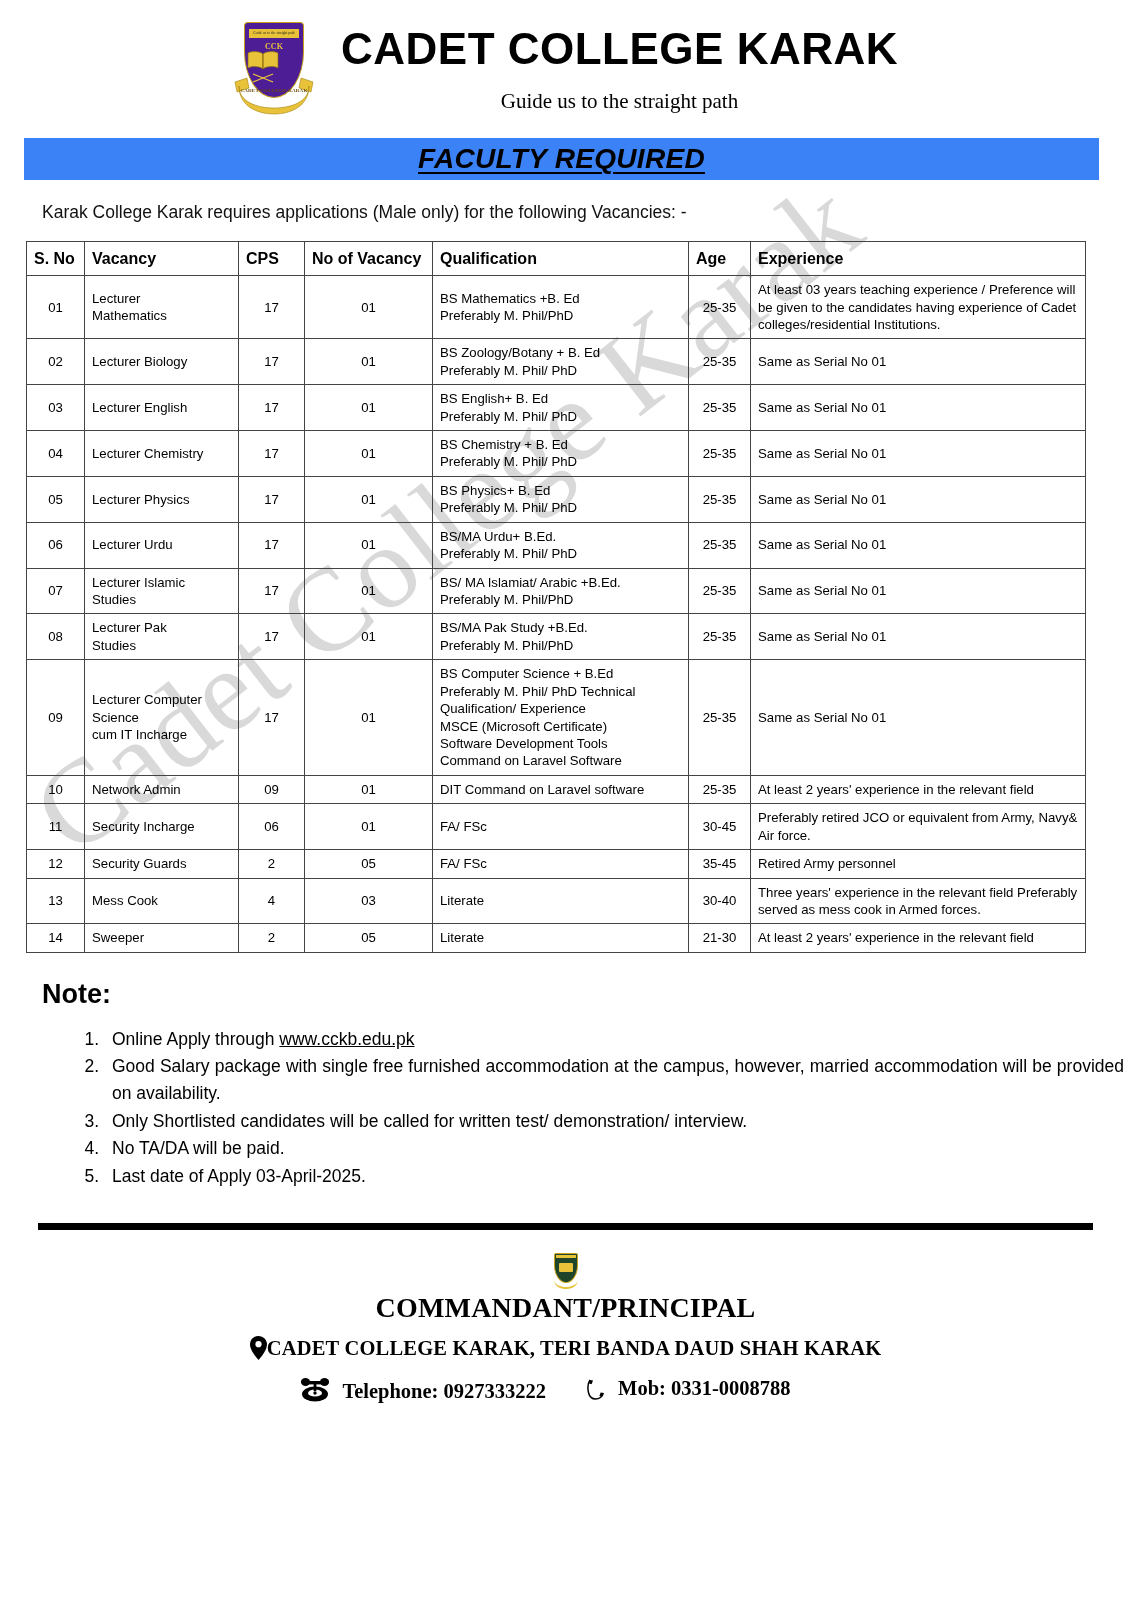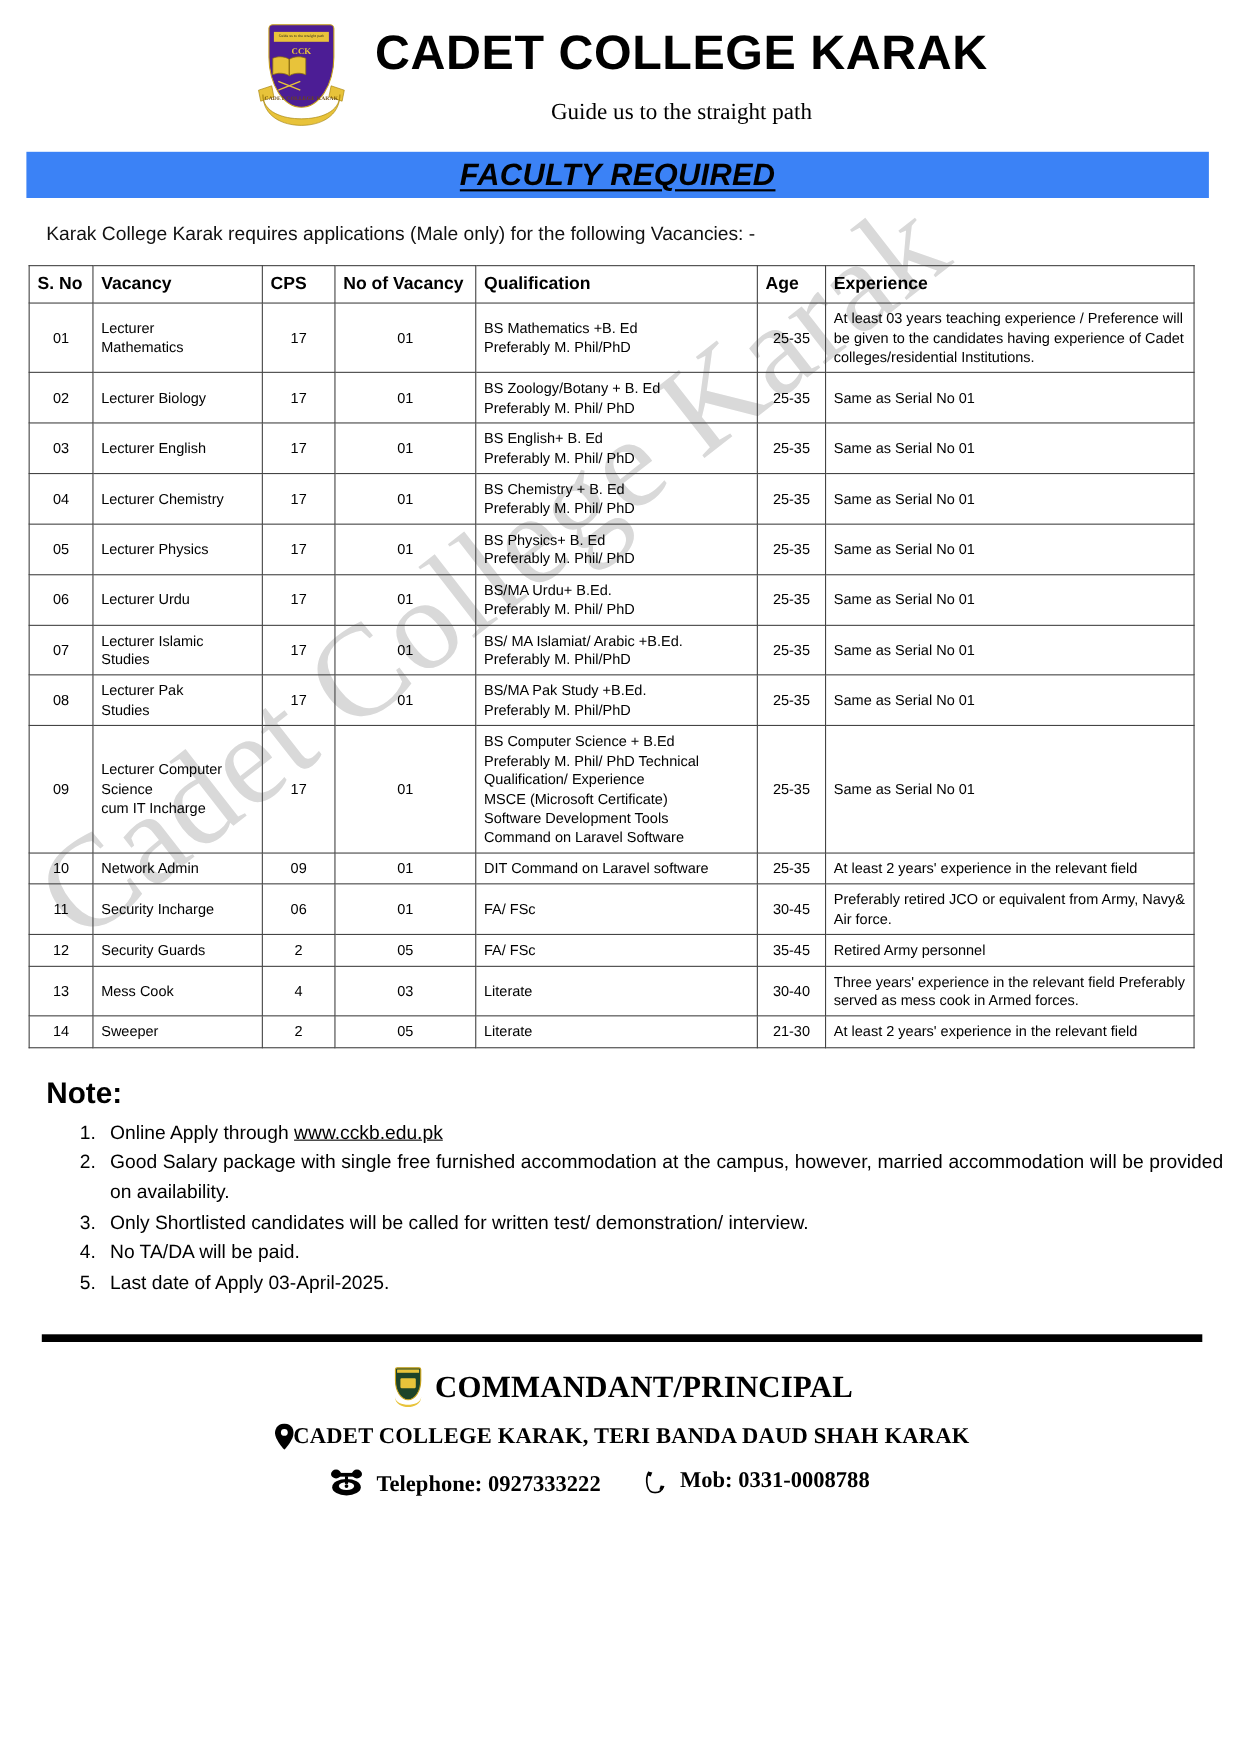--- a/index.html
+++ b/index.html
@@ -191,39 +191,39 @@
 
   
   .note-block { margin: 26px 0 0 42px; }
   .note-heading {
     font-size: 27px;
     font-weight: bold;
     font-family: "Liberation Sans", sans-serif;
     margin-bottom: 6px;
   }
   ol.note-list {
-    margin: 4px;
+    margin: 16px;
     padding-left: 46px;
     font-size: 17.5px;
     font-family: "Liberation Sans", sans-serif;
     line-height: 1.52;
   }
   ol.note-list li { padding-left: 8px; margin-bottom: 1px; }
   ol.note-list li.wide { width: 1020px; text-align: justify; }
   .ulink { text-decoration: underline; }
 
   
   .rule {
     margin: 34px 38px 0 38px;
     height: 7px;
     background: #000;
   }
   .footer { margin-top: 22px; text-align: center; }
   .footer-row1 {
-    display: flex; align-items: center; justify-content: center; gap: 10px;
+    display: flex; align-items: center; justify-content: center;  flex-direction: column;
   }
   .mini-crest {
     width: 30px; height: 40px; position: relative; flex: 0 0 auto;
   }
   .mini-crest .shield {
     position: absolute; left: 3px; top: 1px;
     width: 24px; height: 30px;
     background: #1e4429;
     border: 1px solid #c8a21a;
     border-radius: 2px 2px 12px 12px / 2px 2px 18px 18px;

